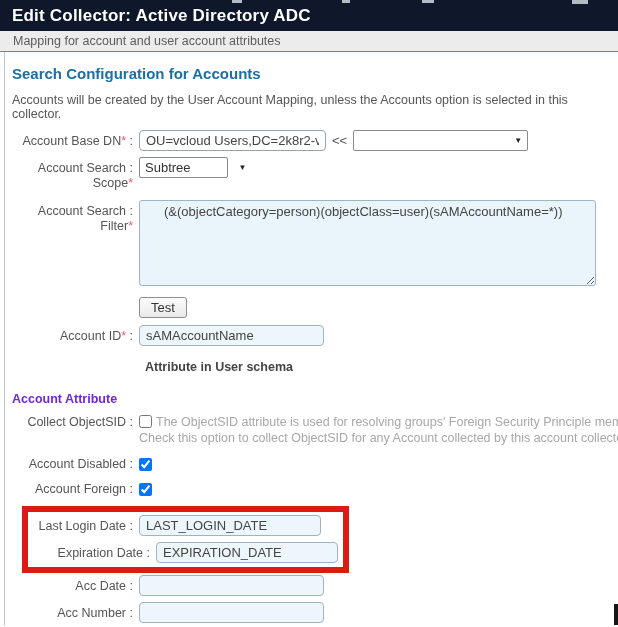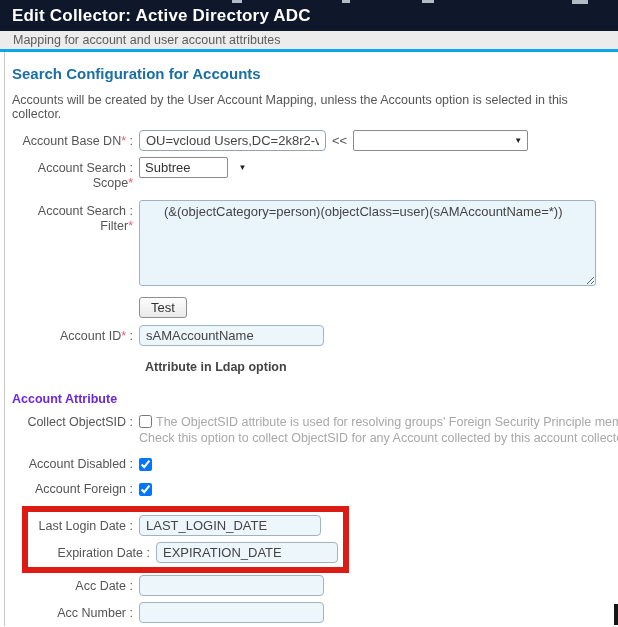--- a/index.html
+++ b/index.html
@@ -11,21 +11,21 @@
   
   .app-header {
     position:relative; height:31px; background:#0f172a; color:#fff;
     display:flex; align-items:flex-end; padding:0 0 5px 12px;
   }
   .app-header .title { font-size:17px; font-weight:bold; letter-spacing:.2px; }
   .top-artifact { position:absolute; top:0; height:3px; background:#cfd8de; opacity:.85; }
   .ta1 { left:232px; width:10px; } .ta2 { left:342px; width:8px; }
   .ta3 { left:422px; width:12px; } .ta4 { left:572px; width:16px; height:4px; }
   .subtitle-bar {
-    height:21px; background:#ececec; border-bottom:3px solid #0ea5e9;
+    height:21px; background:#ececec; border-bottom:1px solid #0ea5e9;
     display:flex; align-items:center; padding-left:13px;
     font-size:12.5px; color:#5c5c5c;
   }
   
   .page-body {
     margin-left:4px; border-left:1px solid #c9c9c9;
     padding:13px 0 0 7px; height:574px; overflow:hidden; position:relative;
   }
   h2.section-heading { font-size:15px; color:#1b6fa3; font-weight:bold; margin-bottom:11px; }
   p.section-note { font-size:12.5px; color:#555; margin-bottom:9px; }
@@ -144,21 +144,21 @@
 
   <div class="row">
     <div class="lbl"><span>Account ID</span><span class="req">*</span><span> :</span></div>
     <div class="ctrl">
       <input type="text" value="sAMAccountName" style="">
     </div>
   </div>
 
   <div class="attr-headers">
     <div class="c1">Account Attribute</div>
-    <div class="c2">Attribute in Ldap option</div>
+    <div class="c2">Attribute in User schema</div>
   </div>
 
   <div class="row" style="margin-bottom:10px;">
     <div class="lbl" style="padding-top:1px;"><span>Collect ObjectSID</span><span> :</span></div>
     <div class="objectsid-note">
       <div class="line1"><input type="checkbox" style=""><span>The ObjectSID attribute is used for resolving groups' Foreign Security Principle membe</span></div>
       <div class="line2">Check this option to collect ObjectSID for any Account collected by this account collector.</div>
     </div>
   </div>
 

